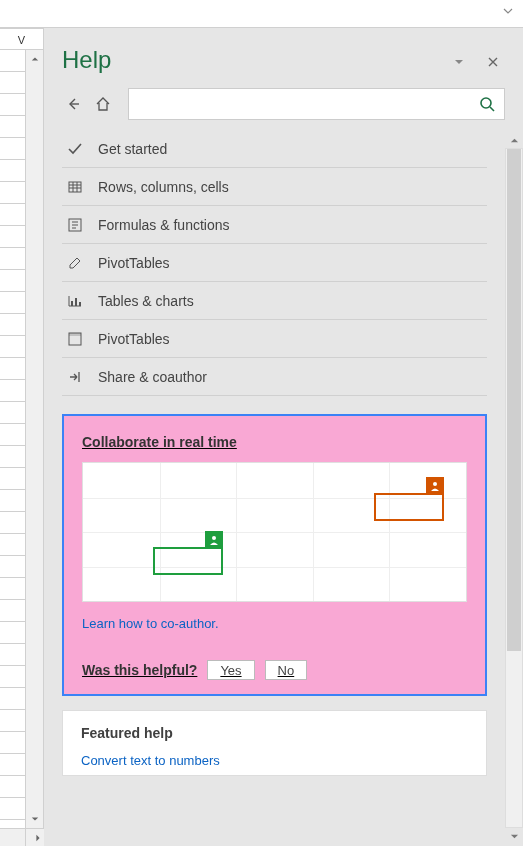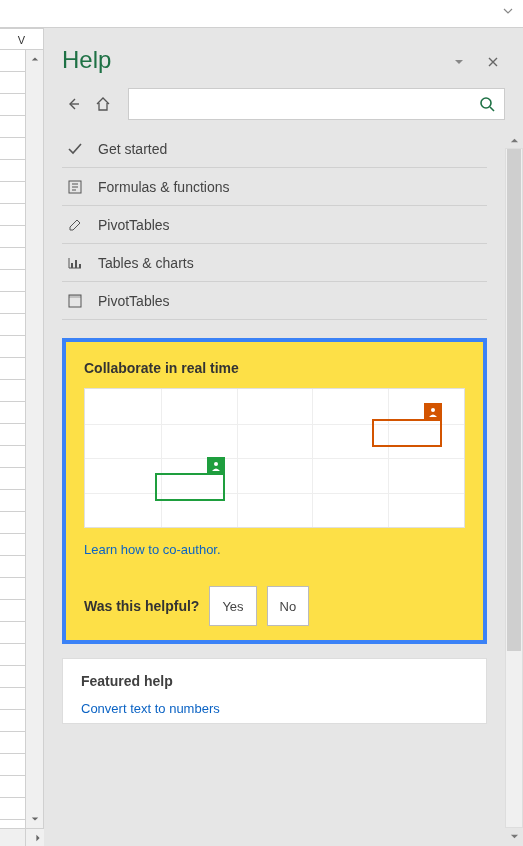--- a/index.html
+++ b/index.html
@@ -34,37 +34,37 @@
   .content { flex: 1; position: relative; display: flex; }
   .scrollbody { flex: 1; overflow: hidden; padding: 0 18px 10px 18px; }
   .pscroll { width: 18px; background: #e6e6e6; display: flex; flex-direction: column; padding: 2px 0; }
   .pscroll .arrow { height: 16px; display: flex; align-items: center; justify-content: center; color: #666; }
   .pscroll .track { flex: 1; background: #f0f0f0; position: relative; border:1px solid #ddd; }
   .pscroll .thumb { position: absolute; left: 1px; right: 1px; top: 0; height: 74%; background: #cfcfcf; }
 
   .topics { }
   .topic { display: flex; align-items: center; height: 38px; border-bottom: 1px solid #d0d0d0; color: #444; font-size: 14px; gap: 14px; padding: 0 4px; }
   .topic .ticon { width: 18px; height: 18px; display: flex; align-items: center; justify-content: center; color: #555; }
-  .card { background: #fde047; border: 4px solid #3b82f6; margin-top: 18px; padding: 18px 18px 14px 18px; }
+  .card { background: #f9a8d4; border: 2px solid #3b82f6; margin-top: 18px; padding: 18px 18px 14px 18px; text-decoration: underline; }
   .card h3 { font-size: 14px; font-weight: 700; color: #333; margin-bottom: 12px; }
   .illus { border: 1px solid #e0e0e0; height: 140px; position: relative; background: #fff; }
   .gridv, .gridh { position: absolute; background: #eee; }
   .gridv { top:0; bottom:0; width:1px; }
   .gridh { left:0; right:0; height:1px; }
   .ibox { position: absolute; width: 70px; height: 28px; }
   .ibox.green { border: 2px solid #1e9e3e; left: 70px; bottom: 26px; }
   .ibox.orange { border: 2px solid #d35400; right: 22px; top: 30px; }
   .ibadge { position: absolute; width: 18px; height: 18px; top: -18px; right: -2px; display:flex; align-items:center; justify-content:center; }
   .ibadge.green { background: #1e9e3e; }
   .ibadge.orange { background: #d35400; }
   .desc { font-size: 13px; color: #444; margin-top: 18px; line-height: 1.45; }
   .link { color: #0b63c4; font-size: 13px; margin-top: 14px; display: inline-block; }
   .feedback { display: flex; align-items: center; margin-top: 28px; gap: 10px; }
   .feedback .q { font-size: 14px; font-weight: 700; color: #333; }
-  .fbtn { border: 1px solid #bbb; background: #fff; height: 40px; padding: 0 12px; font-size: 13px; color: #444; }
+  .fbtn { border: 1px solid #bbb; background: #fff; height: 20px; padding: 0 12px; font-size: 13px; color: #444; }
   .card2 { background:#fff; border:1px solid #ddd; margin-top: 14px; padding: 14px 18px 6px 18px; }
   svg { display: block; }
 </style>
 </head>
 <body>
 
 <div class="root">
 
   <div class="topbar">
     <div class="drop">
@@ -184,20 +184,32 @@
 
             <div class="topic">
               <span class="ticon">
                 <svg width="16" height="16" viewBox="0 0 16 16">
                     <path d="M2 8 L6 12 L14 3" fill="none" stroke="#555" stroke-width="1.6"></path>
                   </svg>
               </span>
               <span>Get started</span>
             </div>
 
+            <div class="topic">
+              <span class="ticon">
+                <svg width="16" height="16" viewBox="0 0 16 16">
+                    <rect x="2" y="3" width="12" height="10" fill="none" stroke="#555"></rect>
+                    <line x1="2" y1="6" x2="14" y2="6" stroke="#555"></line>
+                    <line x1="2" y1="9" x2="14" y2="9" stroke="#555"></line>
+                    <line x1="6" y1="3" x2="6" y2="13" stroke="#555"></line>
+                    <line x1="10" y1="3" x2="10" y2="13" stroke="#555"></line>
+                  </svg>
+              </span>
+              <span>Rows, columns, cells</span>
+            </div>
 
             <div class="topic">
               <span class="ticon">
                 <svg width="16" height="16" viewBox="0 0 16 16">
                     <rect x="2" y="2" width="12" height="12" fill="none" stroke="#555"></rect>
                     <line x1="5" y1="5" x2="11" y2="5" stroke="#555"></line>
                     <line x1="5" y1="8" x2="11" y2="8" stroke="#555"></line>
                     <line x1="5" y1="11" x2="9" y2="11" stroke="#555"></line>
                   </svg>
               </span>
@@ -228,20 +240,28 @@
             <div class="topic">
               <span class="ticon">
                 <svg width="16" height="16" viewBox="0 0 16 16">
                     <rect x="2" y="2" width="12" height="12" fill="none" stroke="#555"></rect>
                     <rect x="2" y="2" width="12" height="3" fill="#555" opacity="0.25"></rect>
                   </svg>
               </span>
               <span>PivotTables</span>
             </div>
 
+            <div class="topic">
+              <span class="ticon">
+                <svg width="16" height="16" viewBox="0 0 16 16">
+                    <path d="M3 8 L10 8 M10 8 L7 5 M10 8 L7 11 M12 3 V13" stroke="#555" fill="none" stroke-width="1.3"></path>
+                  </svg>
+              </span>
+              <span>Share &amp; coauthor</span>
+            </div>
 
           </div>
 
           <div class="card">
             <h3>Collaborate in real time</h3>
             <div class="illus">
               <div class="gridv" style="left:20%"></div>
                 <div class="gridv" style="left:40%"></div>
               <div class="gridv" style="left:60%"></div>
                 <div class="gridv" style="left:80%"></div>

